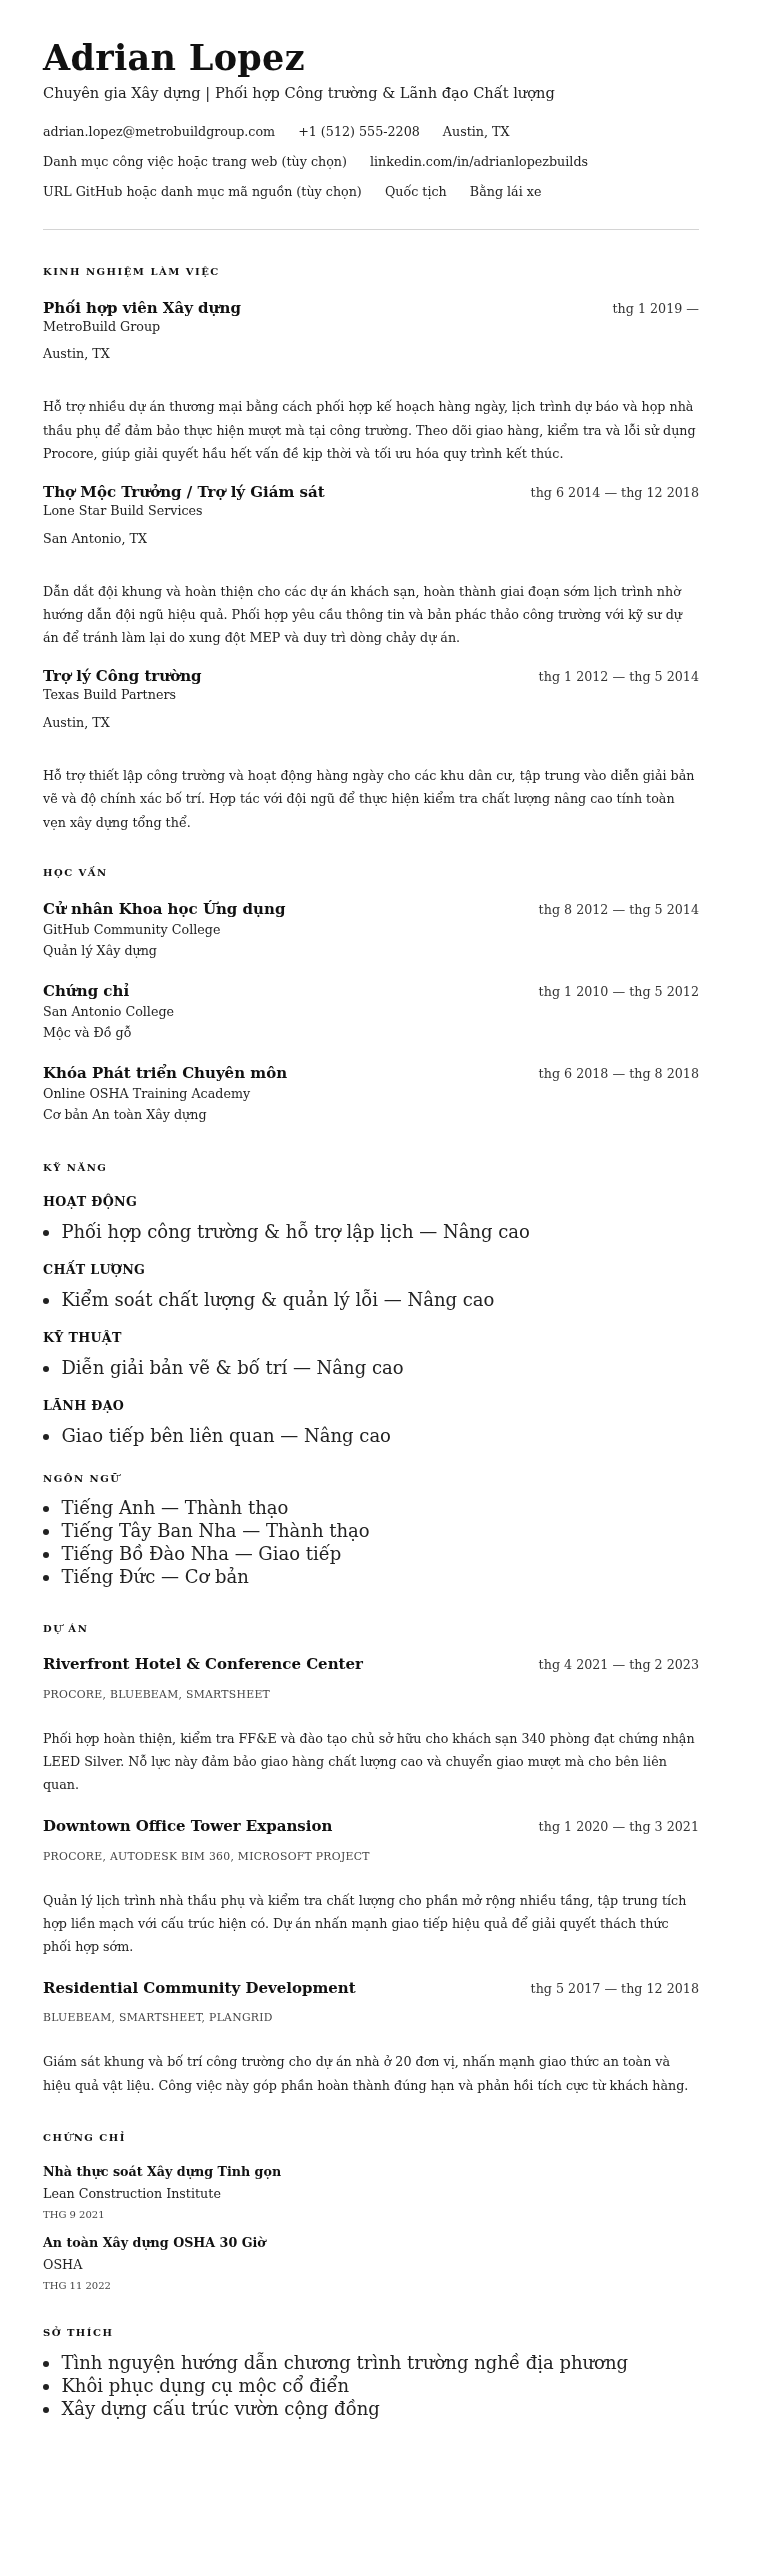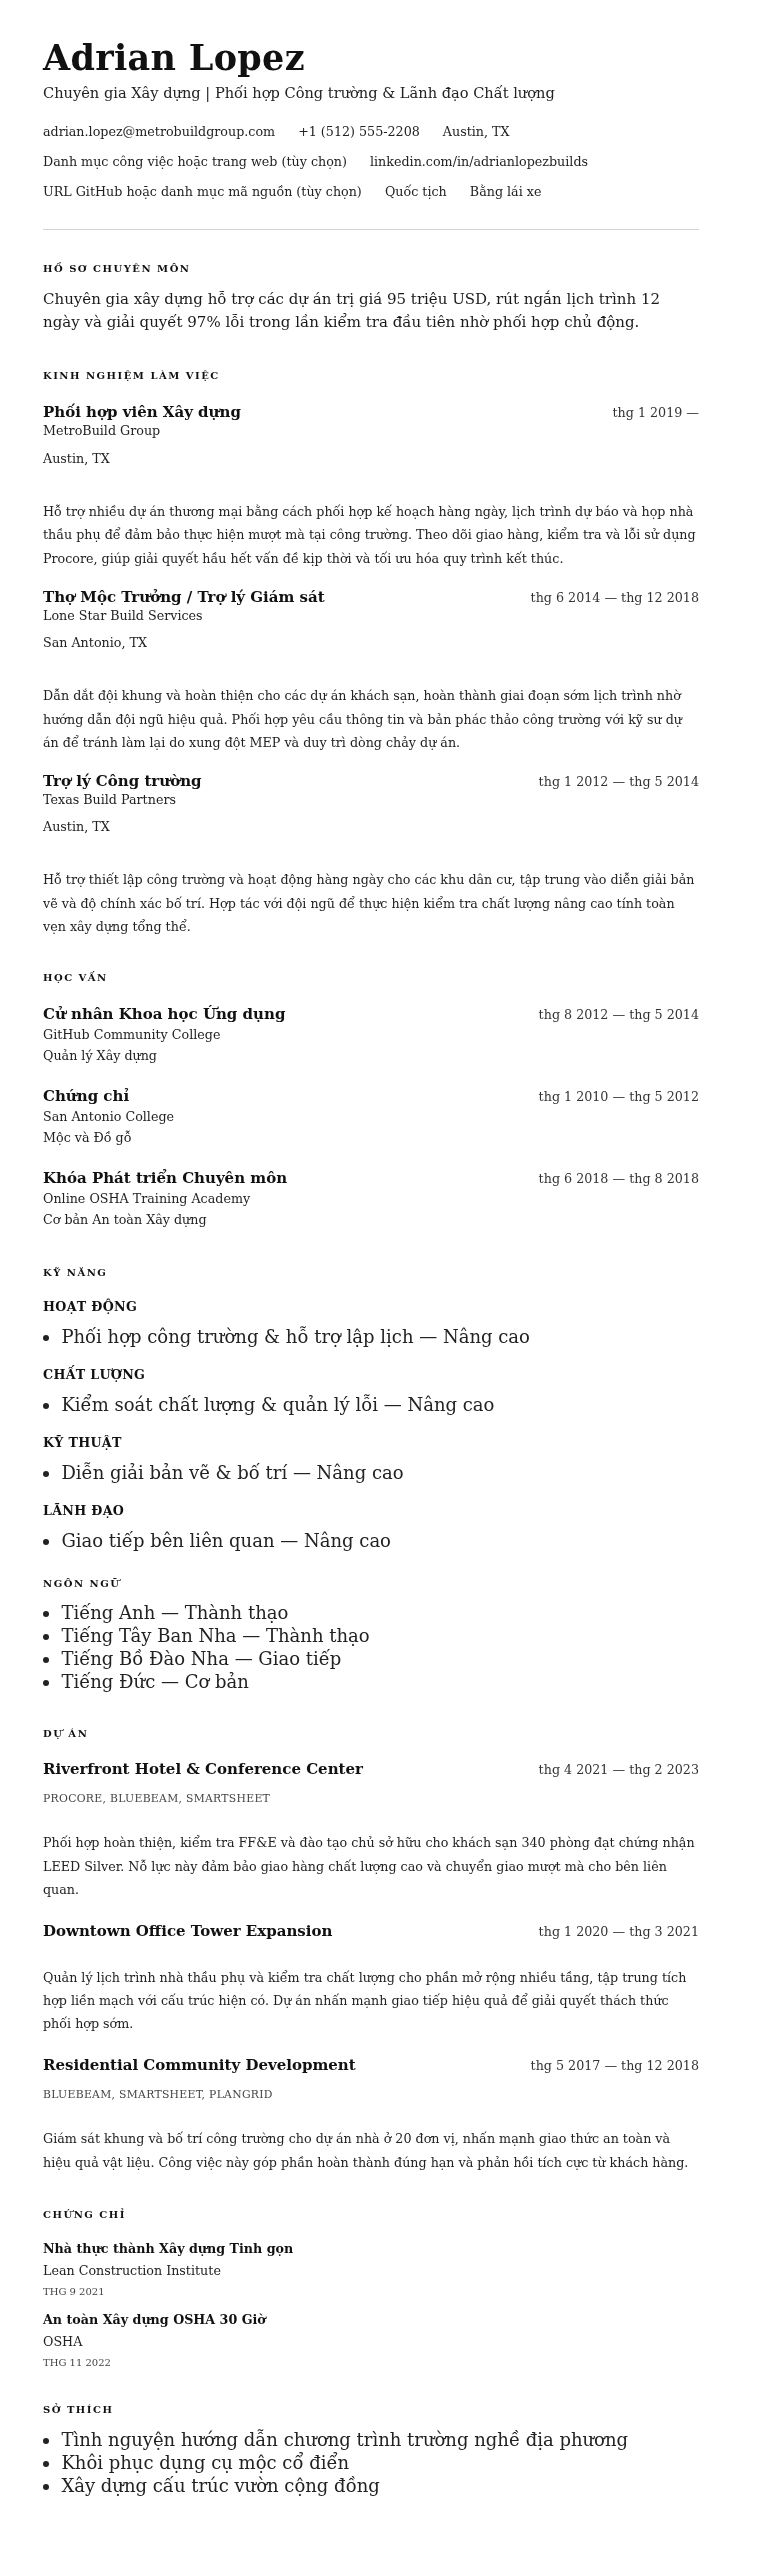--- a/index.html
+++ b/index.html
@@ -95,24 +95,20 @@
       <span>linkedin.com/in/adrianlopezbuilds</span>
     </p>
     <p class="contact-row r3">
       <span>URL GitHub hoặc danh mục mã nguồn (tùy chọn)</span>
       <span>Quốc tịch</span>
       <span>Bằng lái xe</span>
     </p>
     <hr class="divider">
   </header>
 
-  <section class="profile">
-    <h2 class="section-title">HỒ SƠ CHUYÊN MÔN</h2>
-    <p class="profile-text">Chuyên gia xây dựng hỗ trợ các dự án trị giá 95 triệu USD, rút ngắn lịch trình 12 ngày và giải quyết 97% lỗi trong lần kiểm tra đầu tiên nhờ phối hợp chủ động.</p>
-  </section>
 
   <section class="exp">
     <h2 class="section-title">KINH NGHIỆM LÀM VIỆC</h2>
 
     <div class="entry">
       <div class="entry-head">
         <span class="entry-title">Phối hợp viên Xây dựng</span>
         <span class="entry-date">thg 1 2019 —</span>
       </div>
       <p class="entry-sub">MetroBuild Group</p>
@@ -216,38 +212,39 @@
       </div>
       <p class="tech">PROCORE, BLUEBEAM, SMARTSHEET</p>
       <p class="entry-desc">Phối hợp hoàn thiện, kiểm tra FF&amp;E và đào tạo chủ sở hữu cho khách sạn 340 phòng đạt chứng nhận LEED Silver. Nỗ lực này đảm bảo giao hàng chất lượng cao và chuyển giao mượt mà cho bên liên quan.</p>
     </div>
 
     <div class="entry">
       <div class="entry-head">
         <span class="entry-title">Downtown Office Tower Expansion</span>
         <span class="entry-date">thg 1 2020 — thg 3 2021</span>
       </div>
+      <p class="tech">PROCORE, AUTODESK BIM 360, MICROSOFT PROJECT</p>
       <p class="entry-desc">Quản lý lịch trình nhà thầu phụ và kiểm tra chất lượng cho phần mở rộng nhiều tầng, tập trung tích hợp liền mạch với cấu trúc hiện có. Dự án nhấn mạnh giao tiếp hiệu quả để giải quyết thách thức phối hợp sớm.</p>
     </div>
 
     <div class="entry">
       <div class="entry-head">
         <span class="entry-title">Residential Community Development</span>
         <span class="entry-date">thg 5 2017 — thg 12 2018</span>
       </div>
       <p class="tech">BLUEBEAM, SMARTSHEET, PLANGRID</p>
       <p class="entry-desc">Giám sát khung và bố trí công trường cho dự án nhà ở 20 đơn vị, nhấn mạnh giao thức an toàn và hiệu quả vật liệu. Công việc này góp phần hoàn thành đúng hạn và phản hồi tích cực từ khách hàng.</p>
     </div>
   </section>
 
   <section class="certs">
     <h2 class="section-title">CHỨNG CHỈ</h2>
 
     <div class="cert">
-      <div class="cert-title">Nhà thực thành Xây dựng Tinh gọn</div>
+      <div class="cert-title">Nhà thực soát Xây dựng Tinh gọn</div>
       <div class="cert-issuer">Lean Construction Institute</div>
       <div class="cert-date">THG 9 2021</div>
     </div>
 
     <div class="cert">
       <div class="cert-title">An toàn Xây dựng OSHA 30 Giờ</div>
       <div class="cert-issuer">OSHA</div>
       <div class="cert-date">THG 11 2022</div>
     </div>
   </section>

